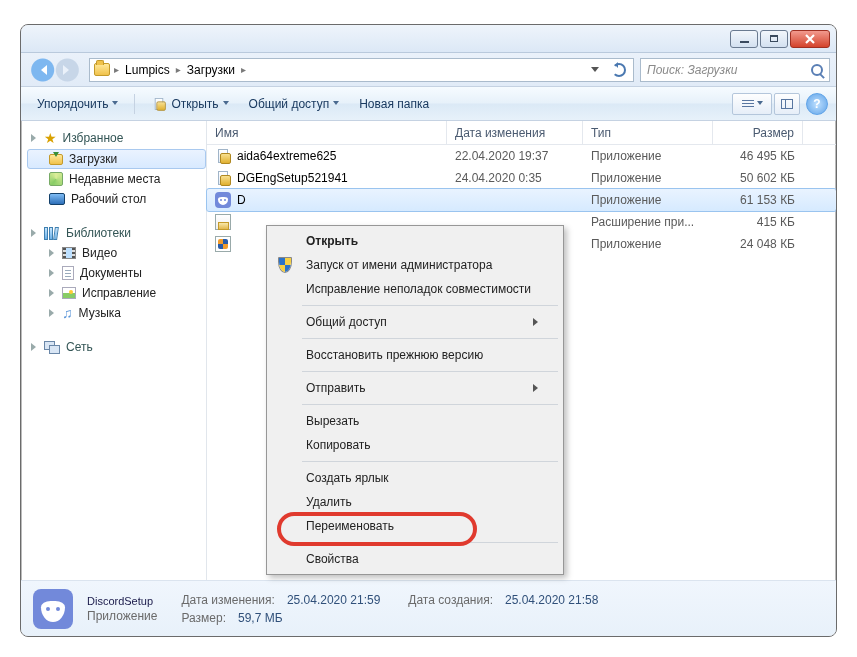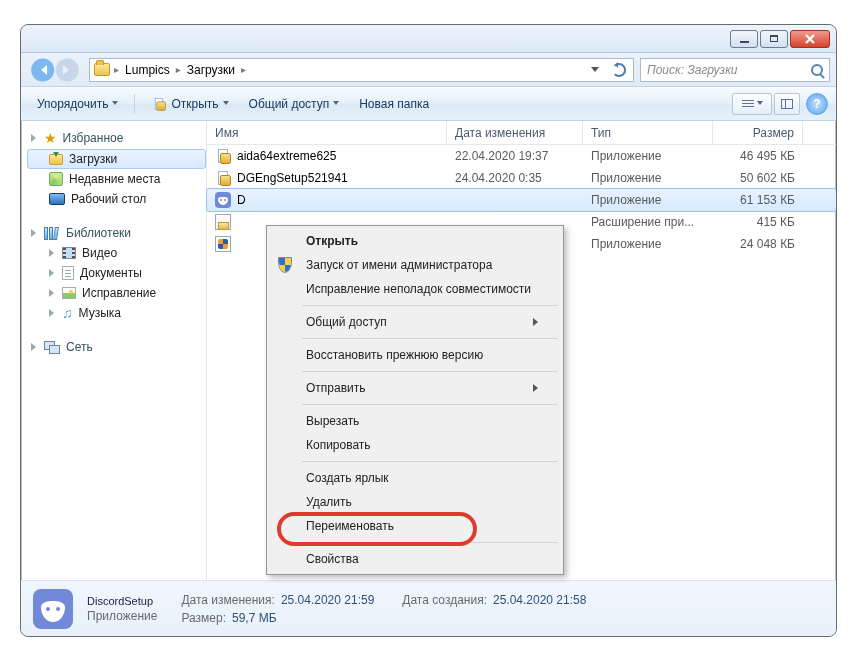--- a/index.html
+++ b/index.html
@@ -122,21 +122,21 @@
 .details { height:56px; border-top:1px solid #dbe4ef; background:linear-gradient(#f0f6fd,#e8f1fa); display:flex; align-items:center; padding:0 12px; gap:14px;}
 .details .big-ico { width:40px; height:40px; background:#7289da; border-radius:8px; position:relative;}
 .details .big-ico::before { content:""; position:absolute; top:12px; left:8px; right:8px; bottom:7px; background:#fff; border-radius:40% 40% 50% 50% / 30% 30% 70% 70%;}
 .details .big-ico::after { content:""; position:absolute; top:18px; left:13px; width:4px; height:4px; background:#7289da; border-radius:50%; box-shadow:10px 0 #7289da;}
 .det-main { display:flex; flex-direction:column; gap:2px;}
 .det-title { font-size:11px; color:#1a1a4a;}
 .det-sub { color:#6a6a6a;}
 .det-grid { margin-left:10px; display:grid; grid-template-columns:auto auto; column-gap:28px; row-gap:4px;}
 .det-grid span.lab { color:#6a6a6a; text-align:right; padding-right:6px;}
 .det-grid span.val { color:#30507a;}
-.det-pair { display:flex; }
+.det-pair { display:flex; gap:6px;}
 </style>
 </head>
 <body>
 
 <div class="outer-frame">
 
   <div class="titlebar">
     <div class="win-btn min">
         <span class="ln"></span>
       </div>

